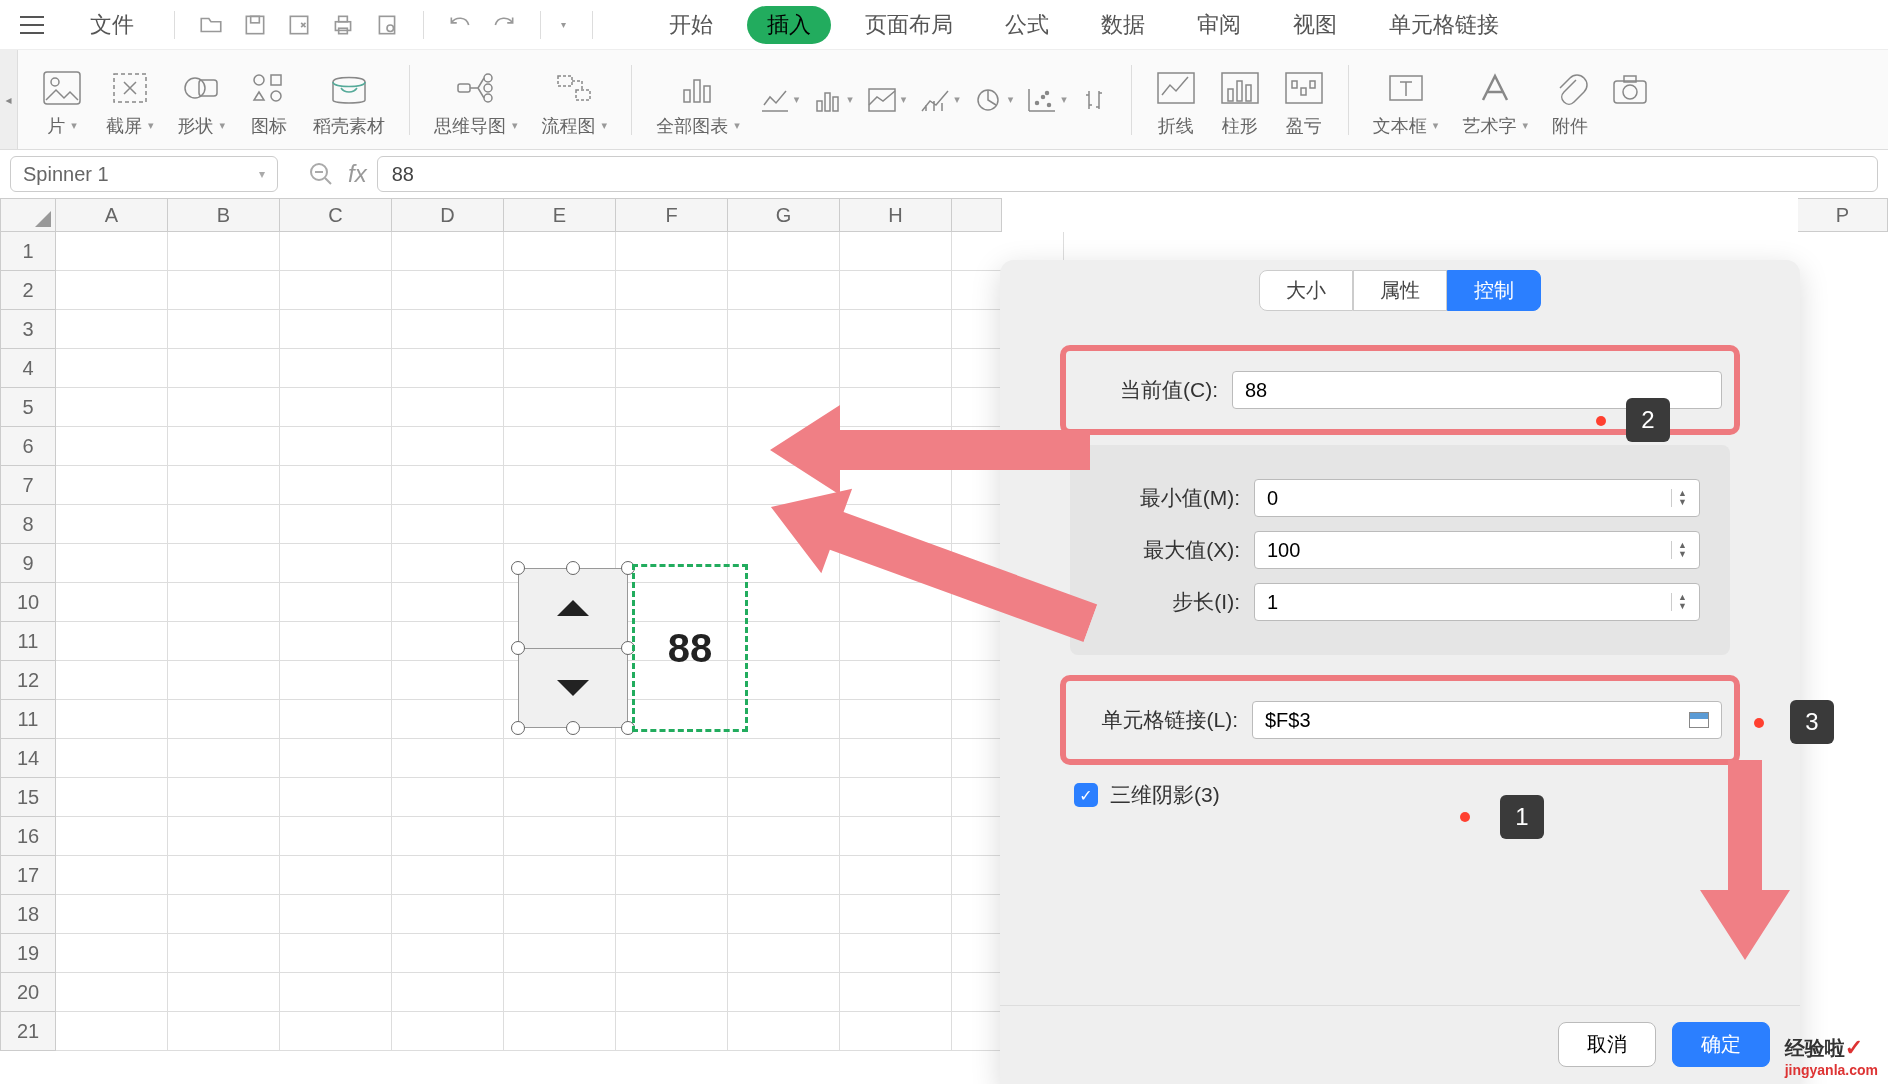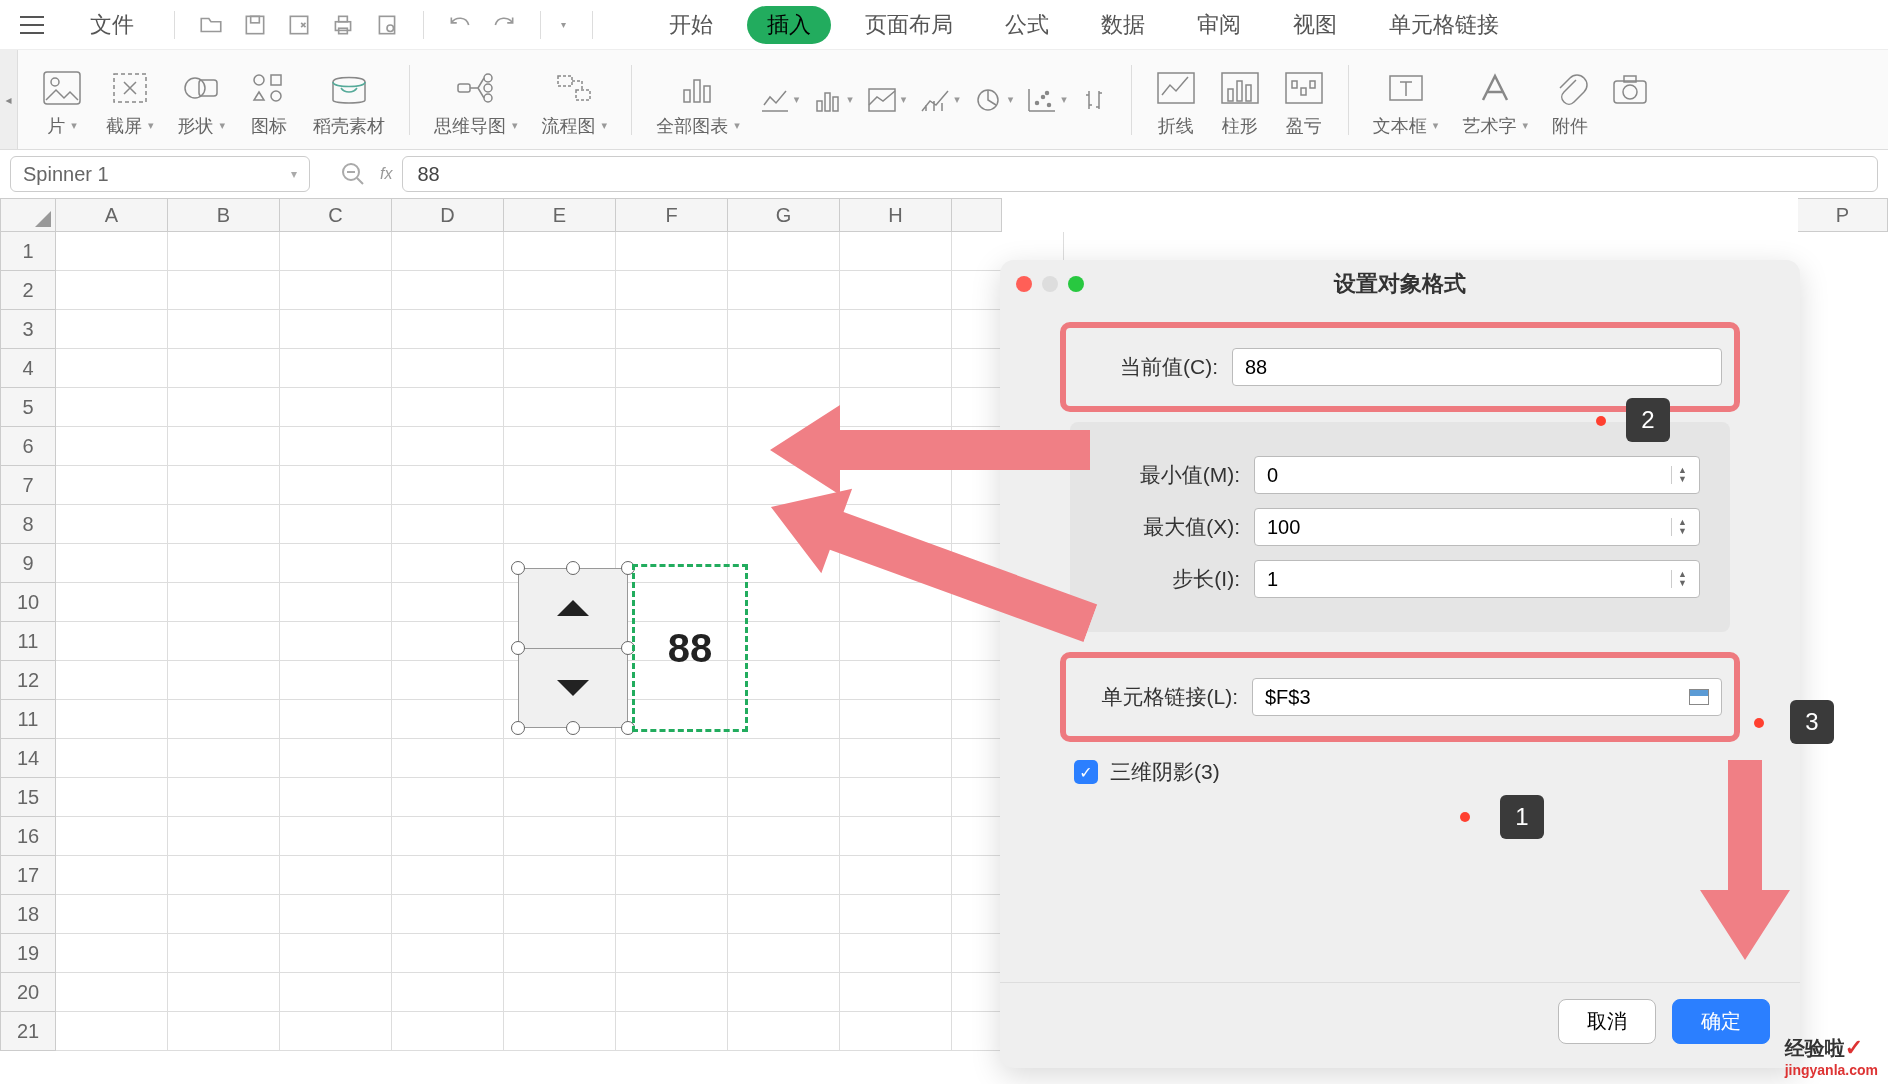--- a/index.html
+++ b/index.html
@@ -24,24 +24,24 @@
 .ribbon-group .lbl { font-size: 18px; color: #666; display:flex; align-items:center; gap:4px;}
 .ribbon-sep { width:1px; height:70px; background:#ddd; margin: 0 12px; }
 .mini-chart-row { display:flex; align-items:center; }
 .mini-chart { display:flex; flex-direction:row; align-items:center; margin:0 6px; cursor:pointer;}
 .mini-chart .ic2 { width:34px; height:34px; display:flex; align-items:center; justify-content:center;}
 .ribbon svg { stroke:#888; fill:none; stroke-width:1.5; }
 .caret-s { font-size:11px; color:#999; margin-left:2px;}
 
 
 .formula-row { height: 48px; display:flex; align-items:center; padding: 6px 10px; gap:10px; }
-.name-box { width: 300px; height: 36px; border:1px solid #ccc; border-radius:6px; display:flex; align-items:center; justify-content:space-between; padding:0 12px; color:#666; font-size:20px; }
+.name-box { width: 268px; height: 36px; border:1px solid #ccc; border-radius:6px; display:flex; align-items:center; justify-content:space-between; padding:0 12px; color:#666; font-size:20px; }
 .name-box .dd { color:#aaa; font-size:12px;}
 .fx-area { display:flex; align-items:center; gap:14px; margin-left:20px;}
-.fx-icon { color:#999; font-size:16px; font-style:italic;}
+.fx-icon { color:#999; font-size:24px; font-style:italic;}
 .formula-input { flex:1; height:36px; border:1px solid #ccc; border-radius:6px; padding:0 14px; font-size:20px; color:#444; display:flex; align-items:center;}
 
 
 .sheet-area { position:relative; }
 .col-headers { display:flex; height:34px; }
 .corner { width:56px; border:1px solid #ccc; background:#f5f5f5; position:relative;}
 .corner::after { content:''; position:absolute; right:4px; bottom:4px; border:8px solid transparent; border-right-color:#999; border-bottom-color:#999;}
 .col-h { width:112px; border:1px solid #ccc; border-left:none; background:#f5f5f5; text-align:center; font-size:20px; color:#666; line-height:32px;}
 .grid-body { display:flex; }
 .row-headers { display:flex; flex-direction:column; }
@@ -726,27 +726,24 @@
     <div class="sel-handle" style="left:48px;bottom:-7px"></div>
     <div class="sel-handle" style="right:-7px;bottom:-7px"></div>
   </div>
 
   <div class="dashed-box" style="left:632px; top:366px; width:116px; height:168px;">
     <div class="val">88</div>
   </div>
 </div>
 
 <div class="dialog">
-  <div class="dialog-titlebar">
-    <div class="traffic">
-      <span class="tl-r"></span>
-      <span class="tl-y"></span>
-      <span class="tl-g"></span>
-    </div>
-    <span>设置对象格式</span>
+  <div class="dialog-tabs">
+    <div class="dtab">大小</div>
+    <div class="dtab">属性</div>
+    <div class="dtab active">控制</div>
   </div>
 
   <div class="dialog-body">
     <div class="highlight-box">
       <div class="form-row">
         <div class="form-label">当前值(C):</div>
         <div class="form-input">
             <span>88</span>
           </div>
       </div>

